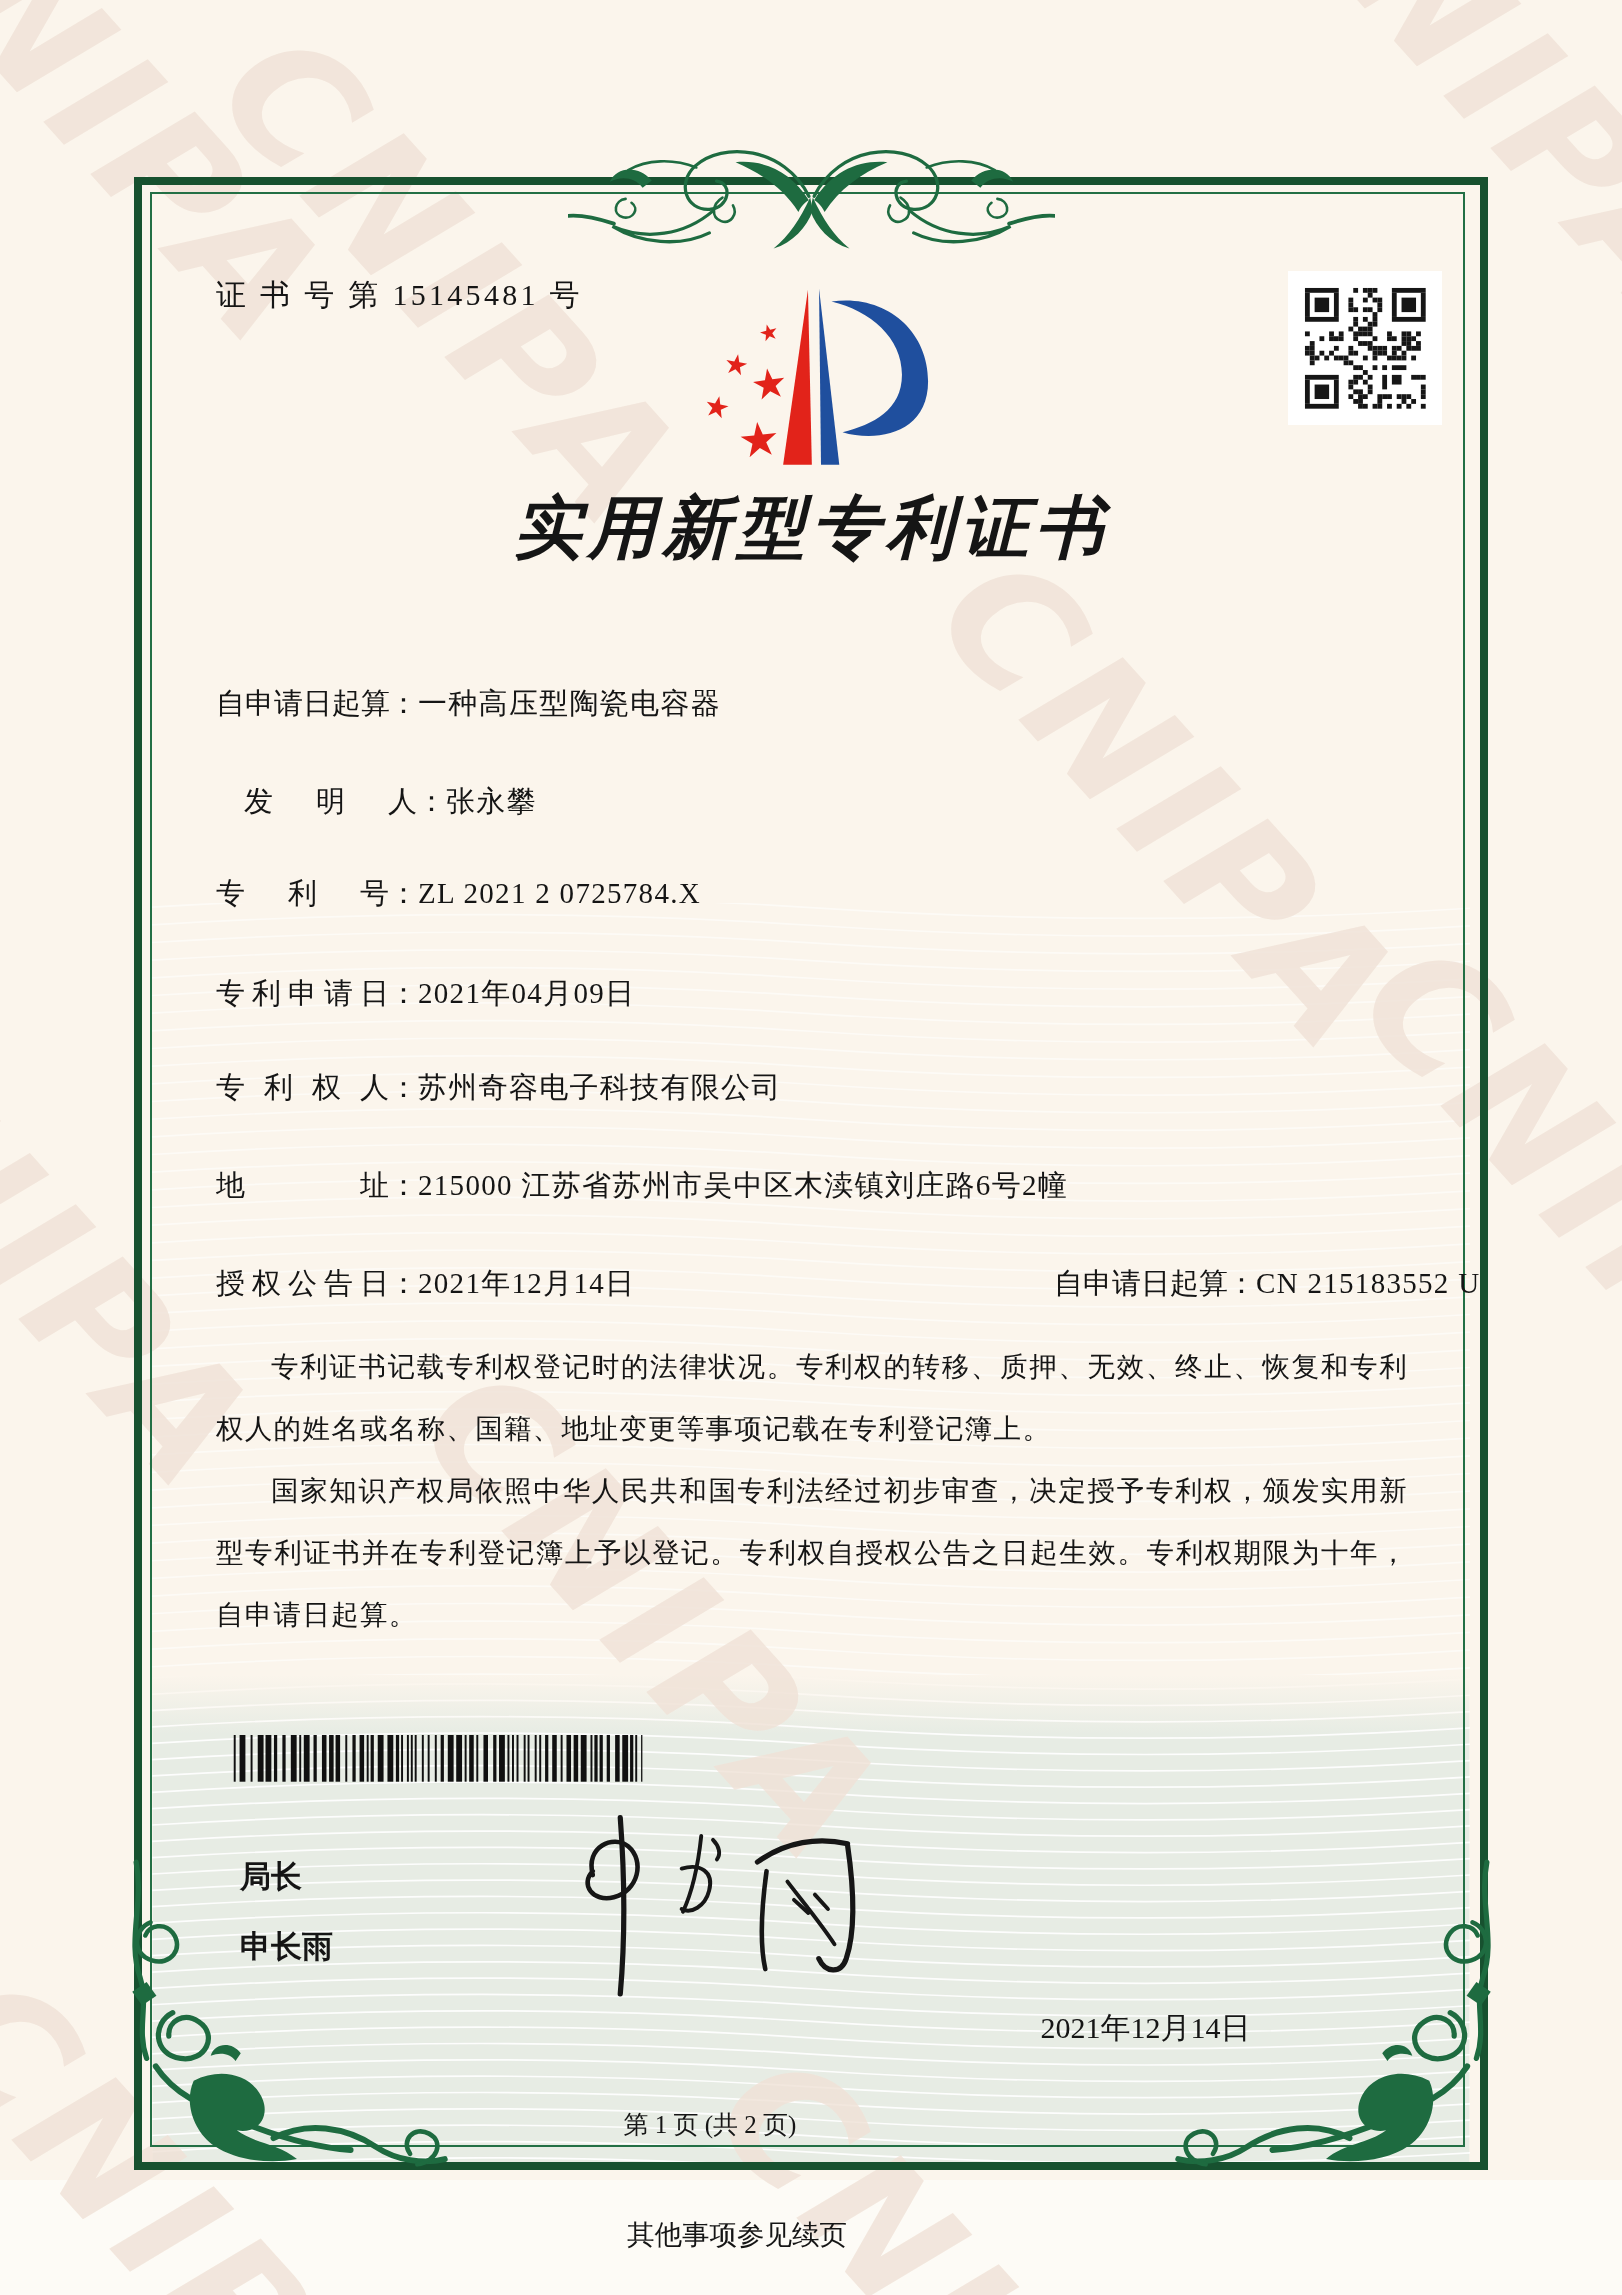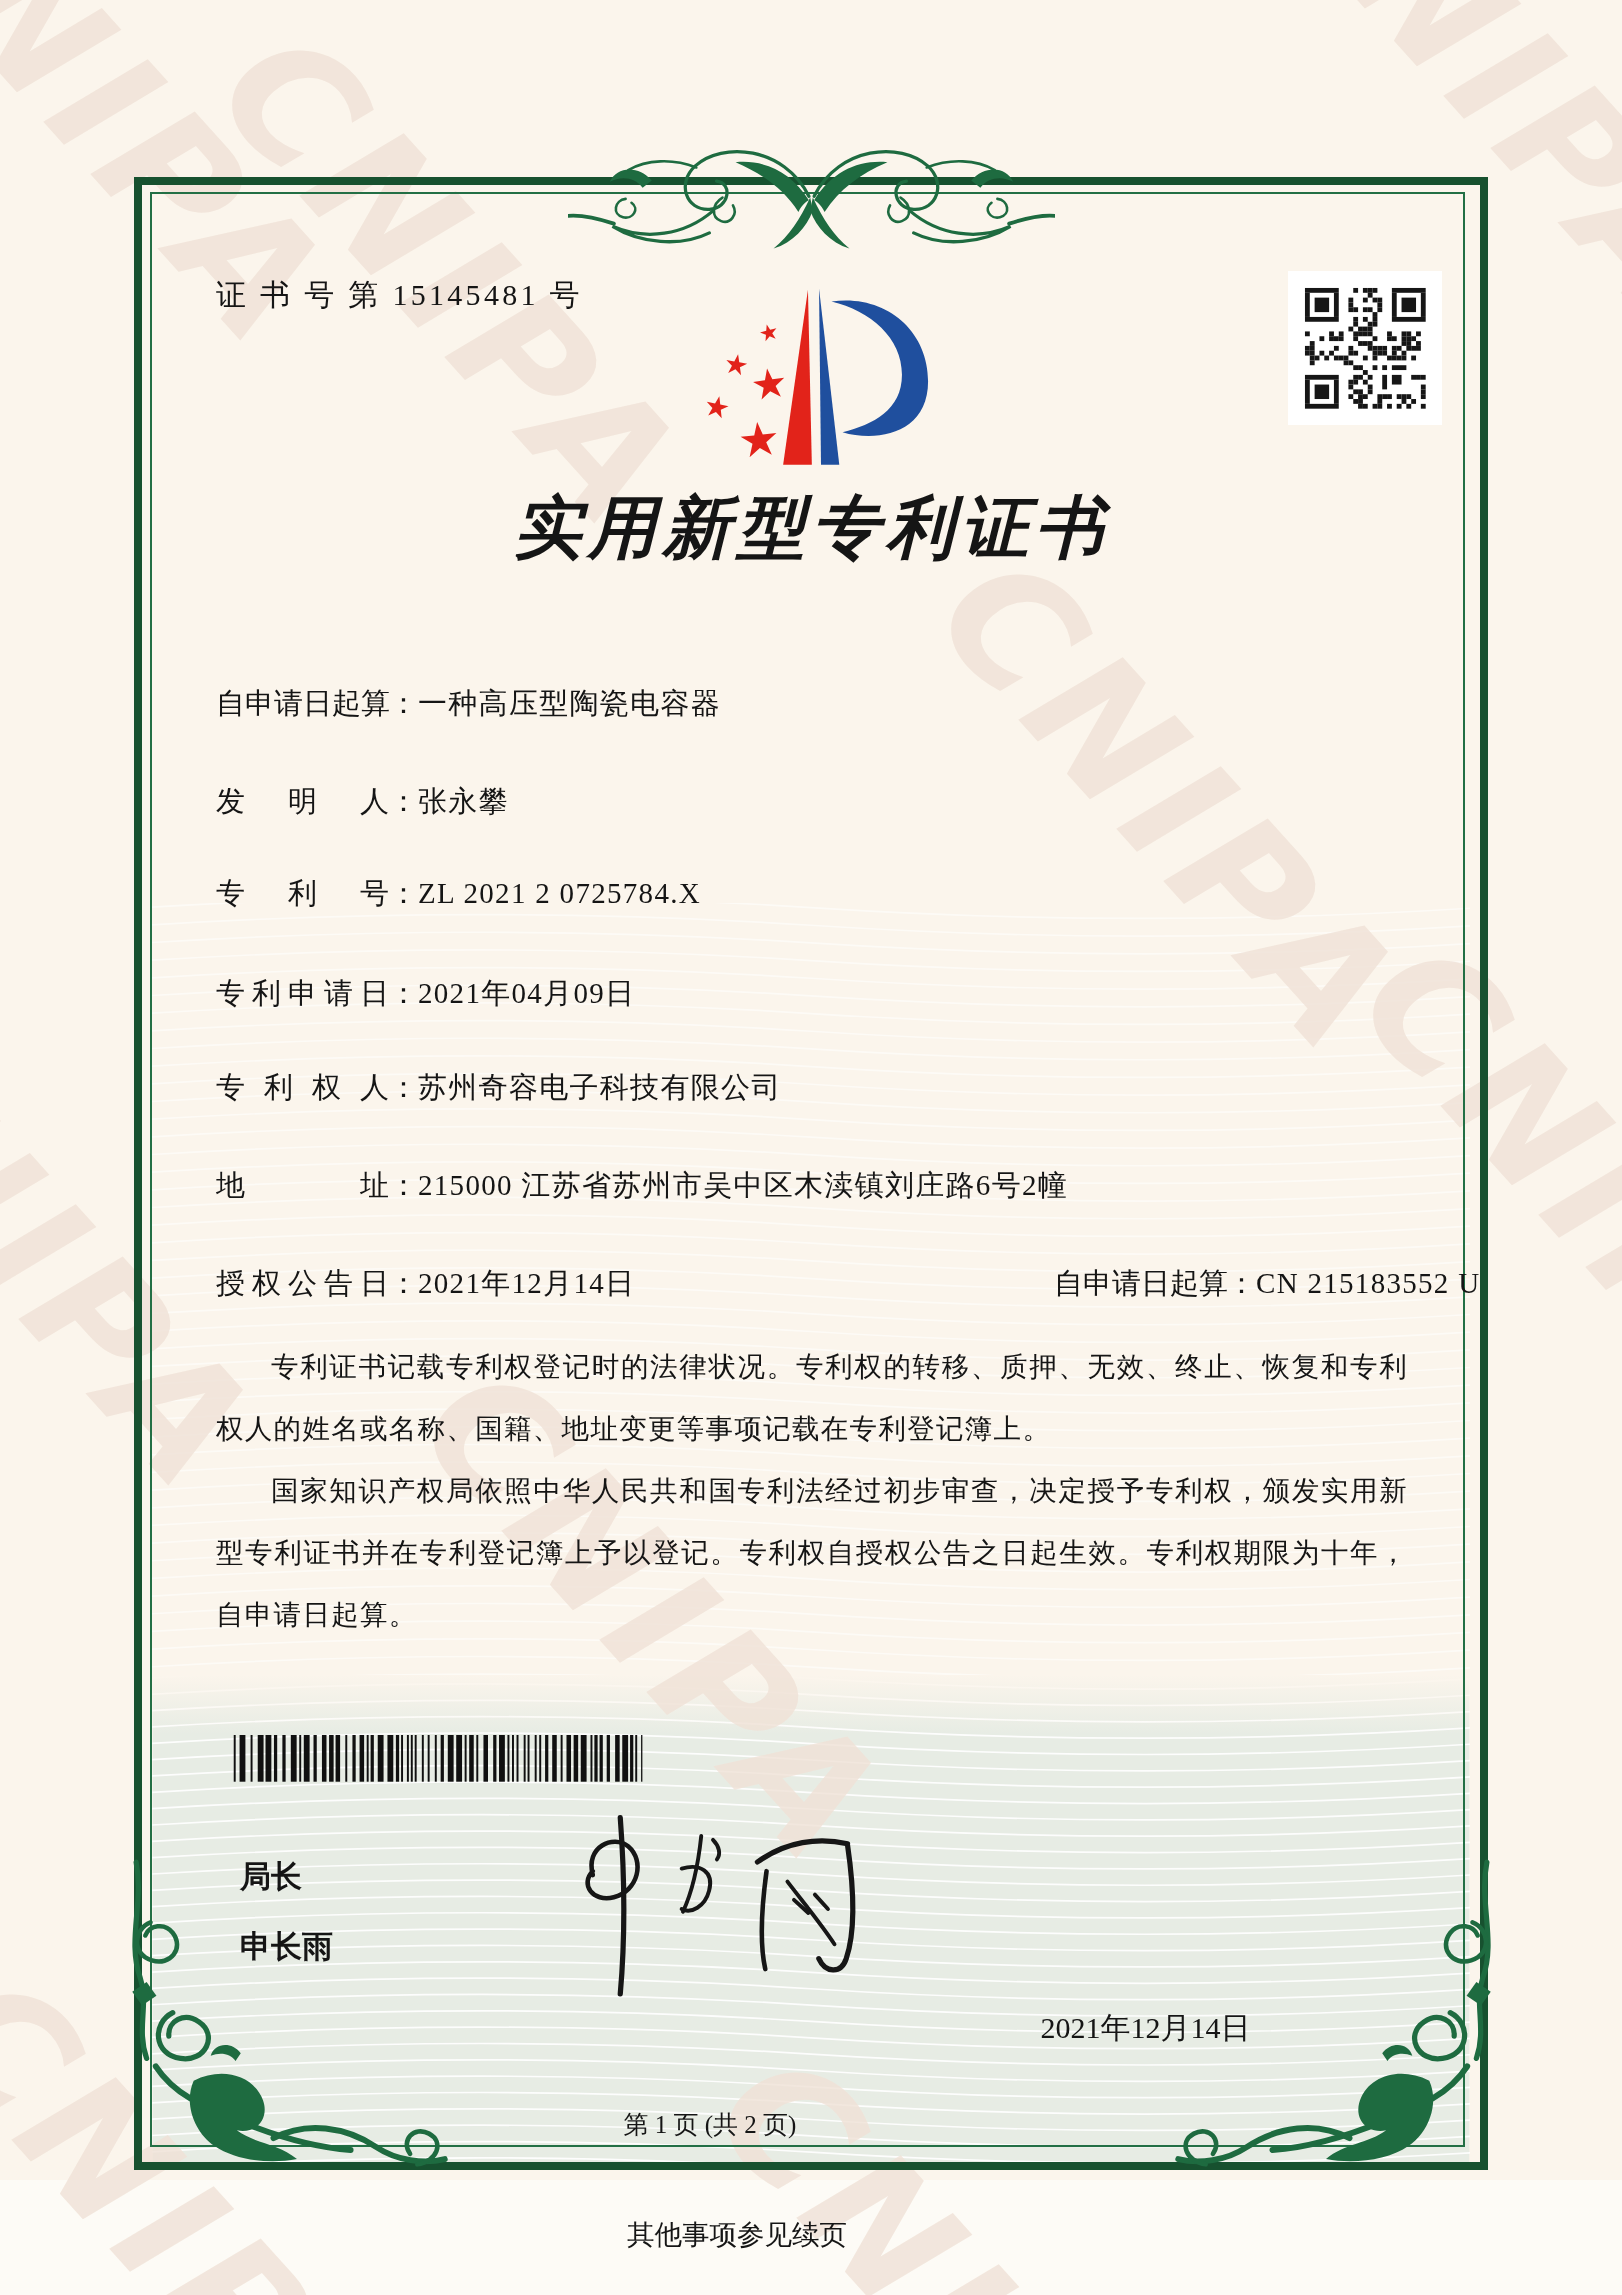--- a/index.html
+++ b/index.html
@@ -372,21 +372,21 @@
         <rect x="181.4" y="203.60000000000002" width="7.4" height="7.4" fill="#161616"></rect>
         <rect x="203.60000000000002" y="203.60000000000002" width="7.4" height="7.4" fill="#161616"></rect>
       </svg>
   </div>
 
   <div id="cert-no">证 书 号 第 15145481 号</div>
   <div id="title">实用新型专利证书</div>
 
   <div id="fields">
       <div class="frow" style="top: 684px;"><span class="flabel">自申请日起算</span><span>：</span><span class="fvalue">一种高压型陶瓷电容器</span></div>
-      <div class="frow" style="top: 782px;"><span class="flabel">发明人</span><span>：</span><span class="fvalue">张永攀</span></div>
+      <div class="frow" style="top: 782px; margin-left: 28px;"><span class="flabel">发明人</span><span>：</span><span class="fvalue">张永攀</span></div>
       <div class="frow" style="top: 874px;"><span class="flabel">专利号</span><span>：</span><span class="fvalue">ZL 2021 2 0725784.X</span></div>
       <div class="frow" style="top: 974px;"><span class="flabel">专利申请日</span><span>：</span><span class="fvalue">2021年04月09日</span></div>
       <div class="frow" style="top: 1068px;"><span class="flabel">专利权人</span><span>：</span><span class="fvalue">苏州奇容电子科技有限公司</span></div>
       <div class="frow" style="top: 1166px;"><span class="flabel">地址</span><span>：</span><span class="fvalue">215000 江苏省苏州市吴中区木渎镇刘庄路6号2幢</span></div>
     </div>
 
   <div class="frow" style="top:1264px;">
     <span class="flabel">授权公告日</span><span>：</span><span class="fvalue">2021年12月14日</span>
     <span id="grant-row2"><span class="flabel">自申请日起算</span><span>：</span><span class="fvalue">CN 215183552 U</span></span>
   </div>

